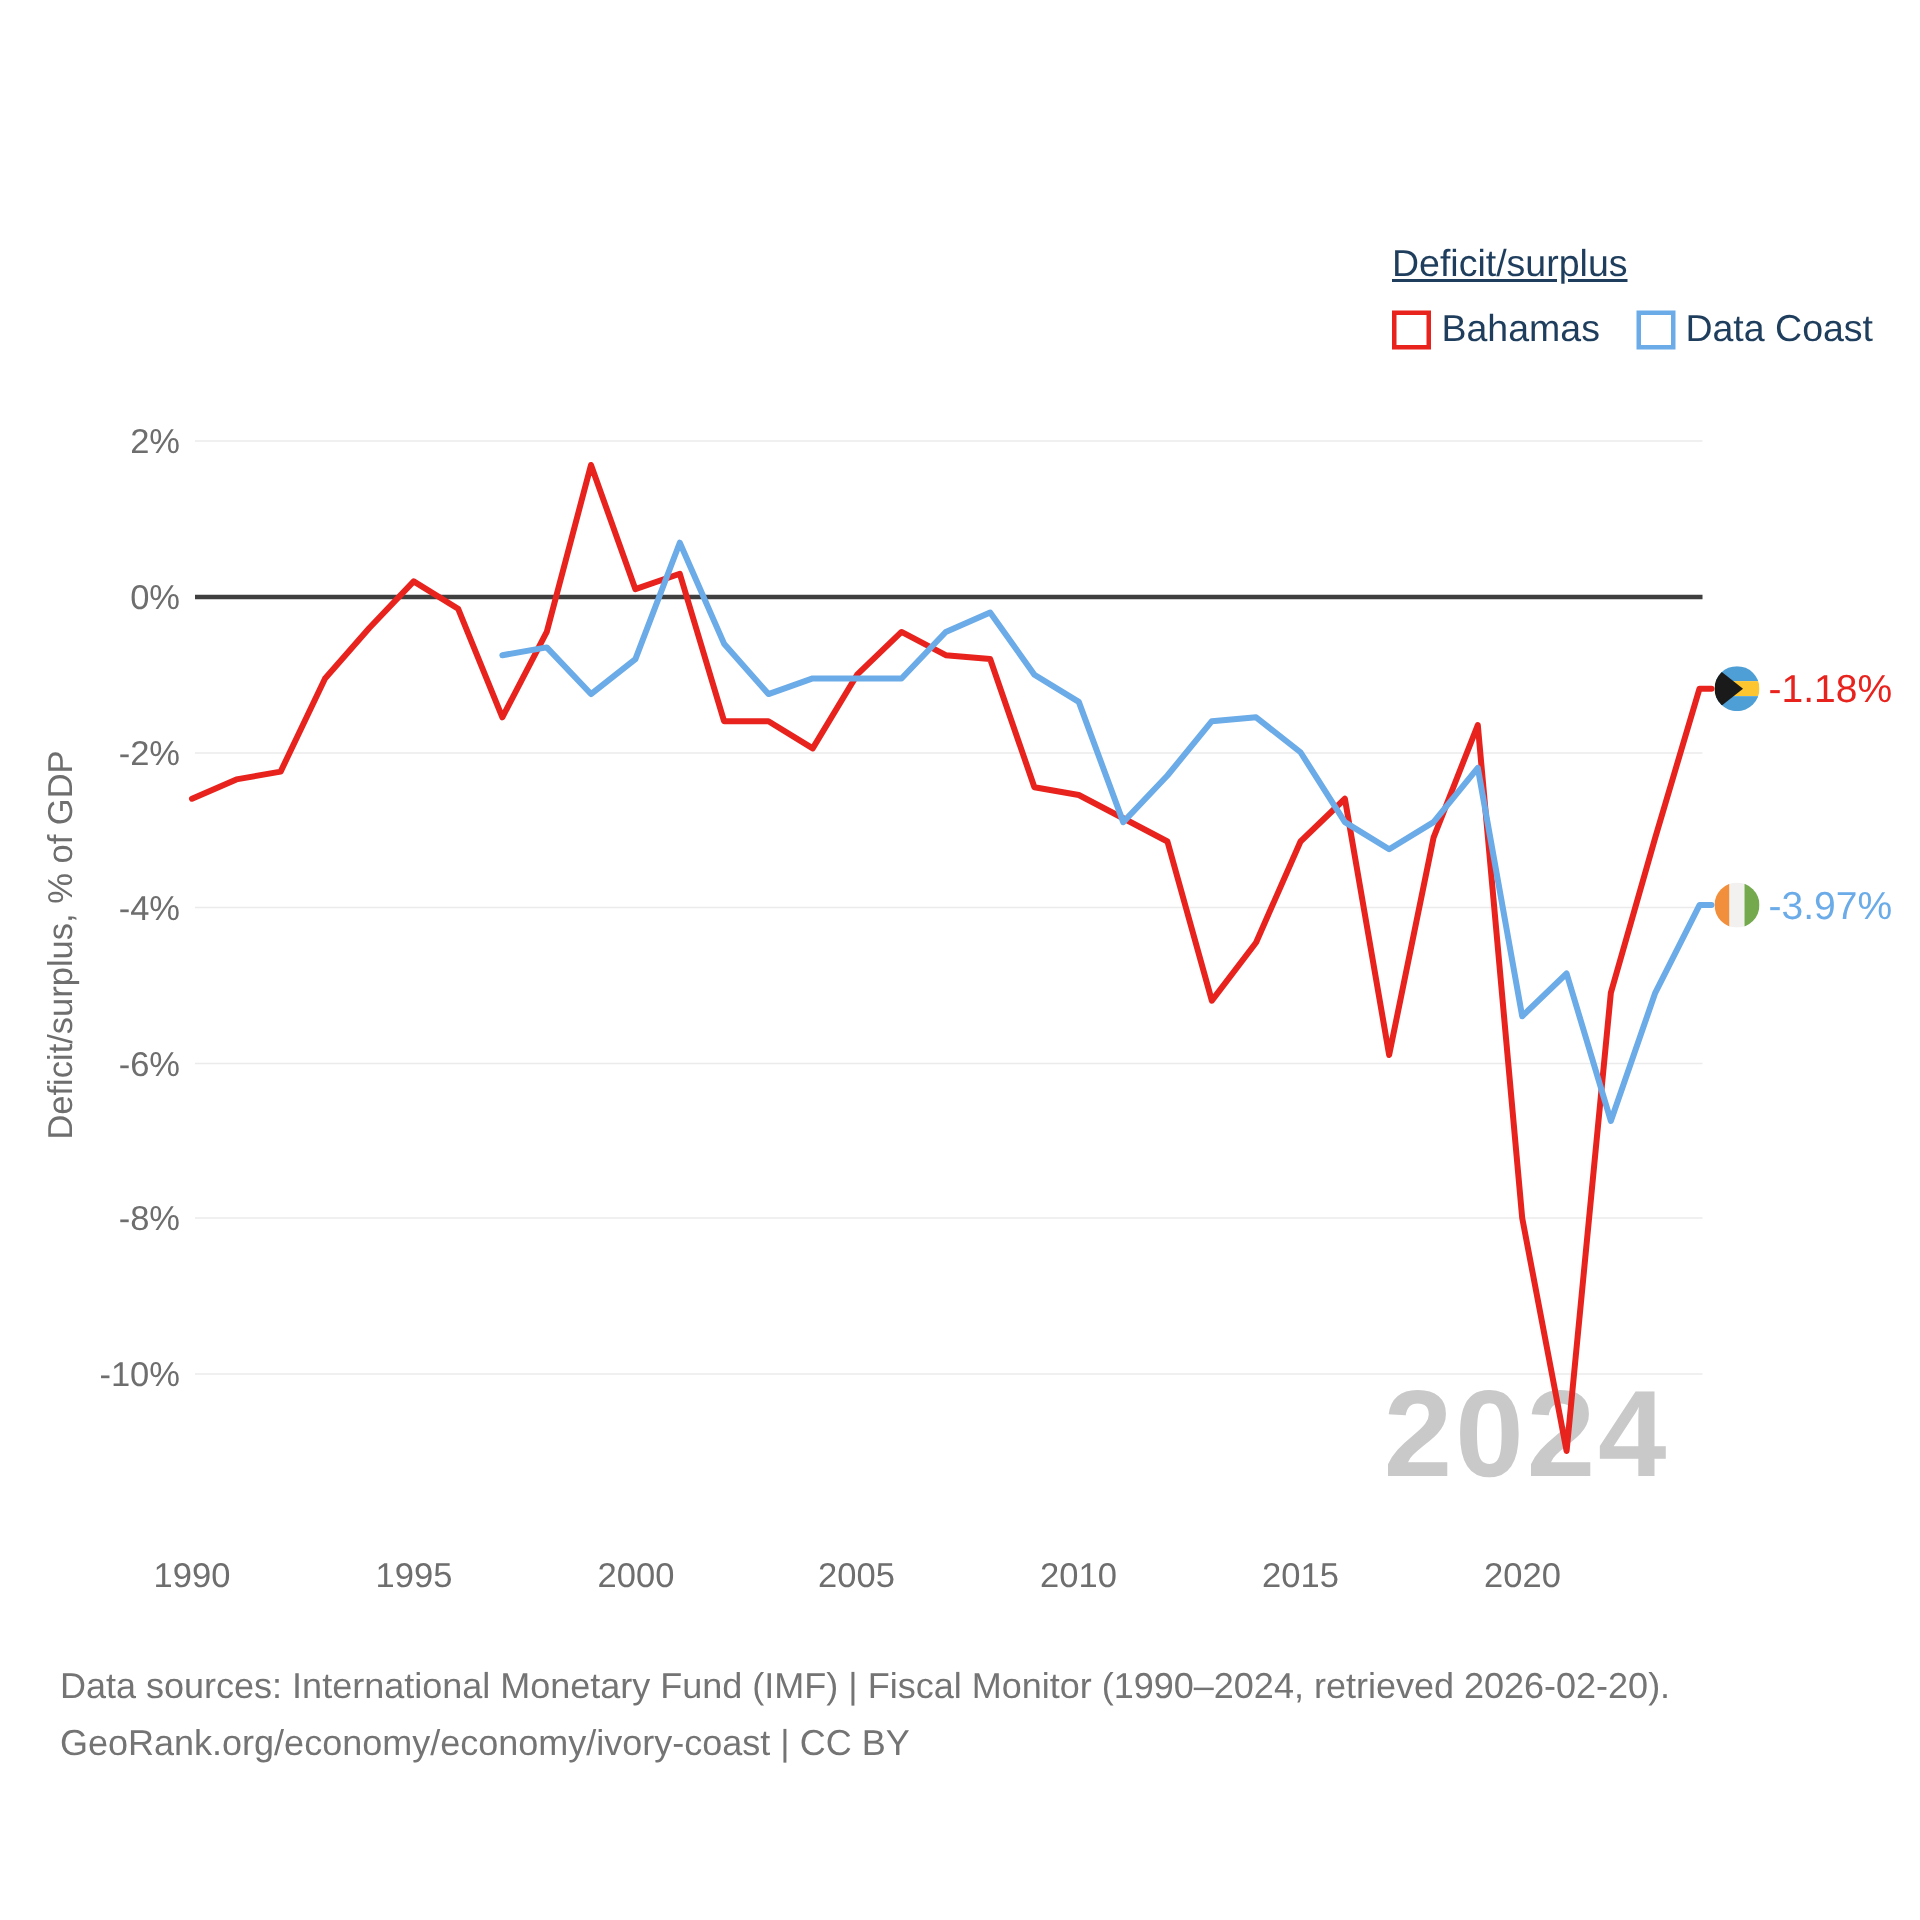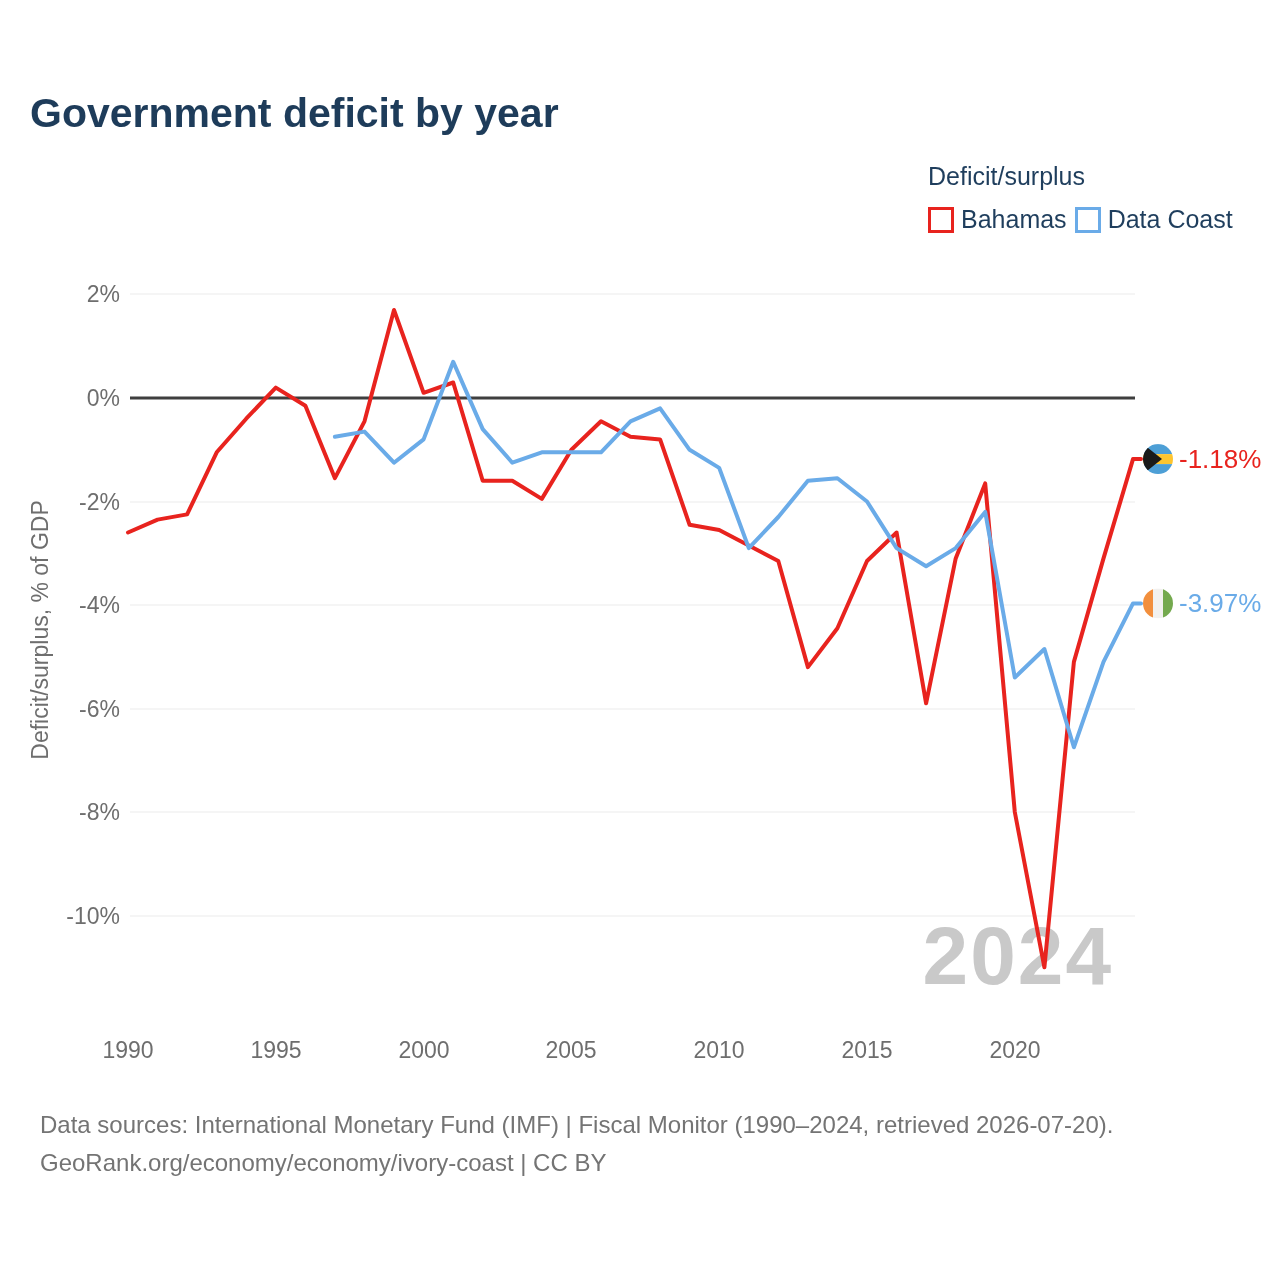--- a/index.html
+++ b/index.html
@@ -9,22 +9,22 @@
   svg text{font-family:"Liberation Sans", sans-serif;}
   .tick{fill:#6e6e6e;font-size:23px;}
   .axis-title{fill:#6e6e6e;font-size:23px;}
   .watermark{fill:#c9c9c9;font-size:82px;font-weight:600;letter-spacing:2px;}
   .endlabel{font-size:26px;}
   .grid{stroke:#ebebeb;stroke-width:1;}
   .zero{stroke:#3f3f3f;stroke-width:3;}
   .series-line{fill:none;stroke-width:4;stroke-linejoin:round;stroke-linecap:round;}
   #page-title{position:absolute;left:30px;top:90px;font-size:41px;font-weight:700;color:#1e3c5a;}
   #legend{position:absolute;left:928px;top:162px;color:#1f3e5d;}
-  #legend .legend-title{font-size:25px;margin-bottom:14px;}
-  #legend .legend-row{display:flex;align-items:center;gap:8px;}
+  #legend .legend-title{font-size:25px;margin-bottom:14px;text-decoration:underline;}
+  #legend .legend-row{display:flex;align-items:center;gap:24px;}
   .legend-item{display:flex;align-items:center;font-size:25px;color:#1f3e5d;}
   .swatch{width:20px;height:20px;border:3px solid #000;background:#fff;margin-right:7px;display:inline-block;}
   #footer{position:absolute;left:40px;top:1106px;color:#747474;font-size:24px;line-height:38px;}
 </style>
 </head>
 <body>
 
 <div id="page">
 
   <svg id="chart-svg" width="1280" height="1280" viewBox="0 0 1280 1280">
@@ -81,34 +81,33 @@
         <rect x="-15" y="-15" width="10" height="30" fill="#f28f3d"></rect>
         <rect x="-5" y="-15" width="10" height="30" fill="#f2f1ef"></rect>
         <rect x="5" y="-15" width="10" height="30" fill="#74a94e"></rect>
       </g>
     </g>
 
     <text id="endlabel-0" class="endlabel" x="1179" y="468.1" fill="#e8231e">-1.18%</text>
     <text id="endlabel-1" class="endlabel" x="1179" y="612.4" fill="#6aabe8">-3.97%</text>
   </svg>
 
-  <div id="page-title">Government deficit by year</div>
 
   <div id="legend">
     <div class="legend-title">Deficit/surplus</div>
     <div class="legend-row">
       <div class="legend-item">
         <span class="swatch" style="border-color: rgb(232, 35, 30);"></span>
         <span>Bahamas</span>
       </div>
       <div class="legend-item">
         <span class="swatch" style="border-color: rgb(106, 171, 232);"></span>
         <span>Data Coast</span>
       </div>
     </div>
   </div>
 
   <div id="footer">
-    <div>Data sources: International Monetary Fund (IMF) | Fiscal Monitor (1990–2024, retrieved 2026-07-20).</div>
+    <div>Data sources: International Monetary Fund (IMF) | Fiscal Monitor (1990–2024, retrieved 2026-02-20).</div>
     <div>GeoRank.org/economy/economy/ivory-coast | CC BY</div>
   </div>
 
 </div>
 
 </body></html>

